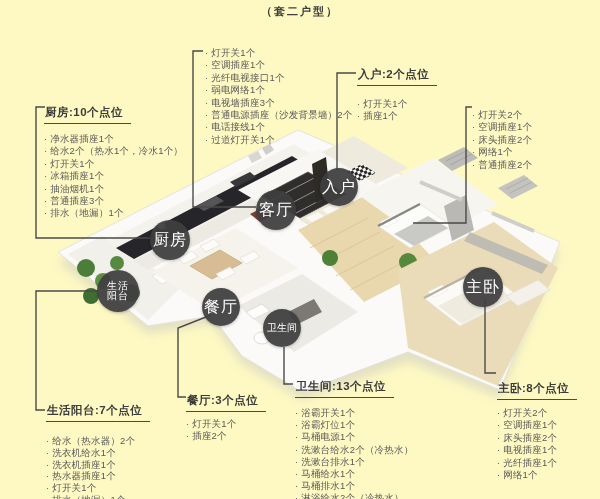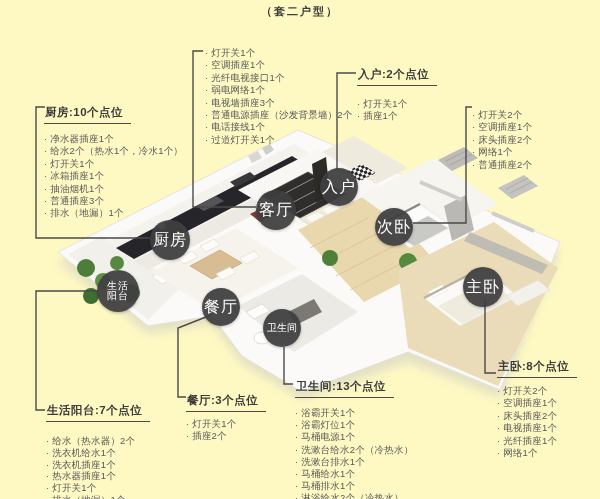--- a/index.html
+++ b/index.html
@@ -157,23 +157,20 @@
       <polyline points="485,299 485,373 496,373"></polyline>
     </g>
   </svg>
 
   <div class="room-circle" style="left:320px;top:168px;width:38px;height:38px;">
     <span>入户</span>
     </div>
   <div class="room-circle" style="left:256px;top:190px;width:40px;height:40px;">
     <span>客厅</span>
     </div>
-  <div class="room-circle" style="left:375px;top:208px;width:38px;height:38px;">
-    <span>次卧</span>
-    </div>
   <div class="room-circle" style="left:150px;top:220px;width:40px;height:40px;">
     <span>厨房</span>
     </div>
   <div class="room-circle" style="left:463px;top:267px;width:40px;height:40px;">
     <span>主卧</span>
     </div>
   <div class="room-circle twoline" style="left:97px;top:270px;width:42px;height:42px;">
     <span>生活</span>
     <span>阳台</span>
     </div>
@@ -255,21 +252,21 @@
       <li>浴霸灯位1个</li>
       <li>马桶电源1个</li>
       <li>洗漱台给水2个（冷热水）</li>
       <li>洗漱台排水1个</li>
       <li>马桶给水1个</li>
       <li>马桶排水1个</li>
       <li>淋浴给水2个（冷热水）</li>
     </ul>
   </div>
 
-  <div class="anno m-m" style="left:497px;top:356px;">
+  <div class="anno m-m" style="left:497px;top:378px;">
     <div class="anno-title">主卧:8个点位</div>
     <ul class="anno-items">
       <li>灯开关2个</li>
       <li>空调插座1个</li>
       <li>床头插座2个</li>
       <li>电视插座1个</li>
       <li>光纤插座1个</li>
       <li>网络1个</li>
     </ul>
   </div>

